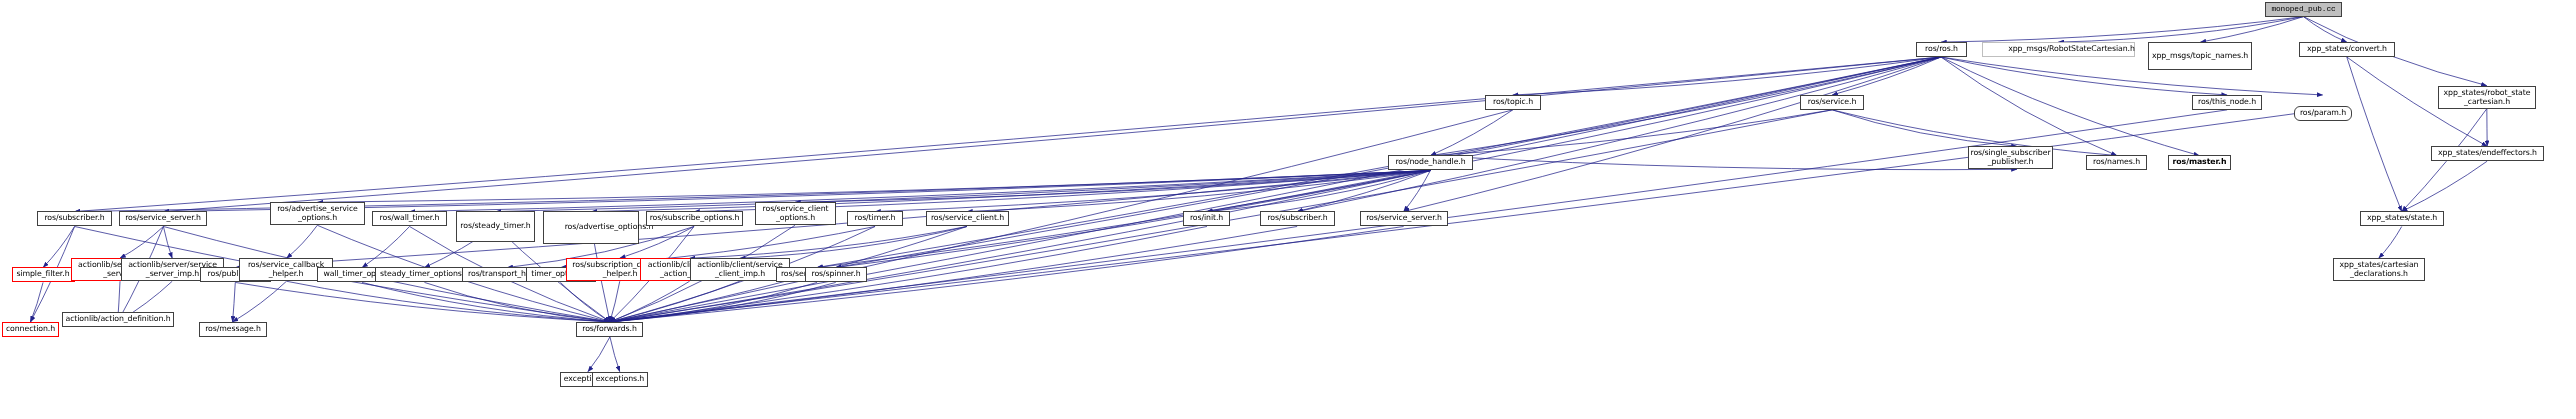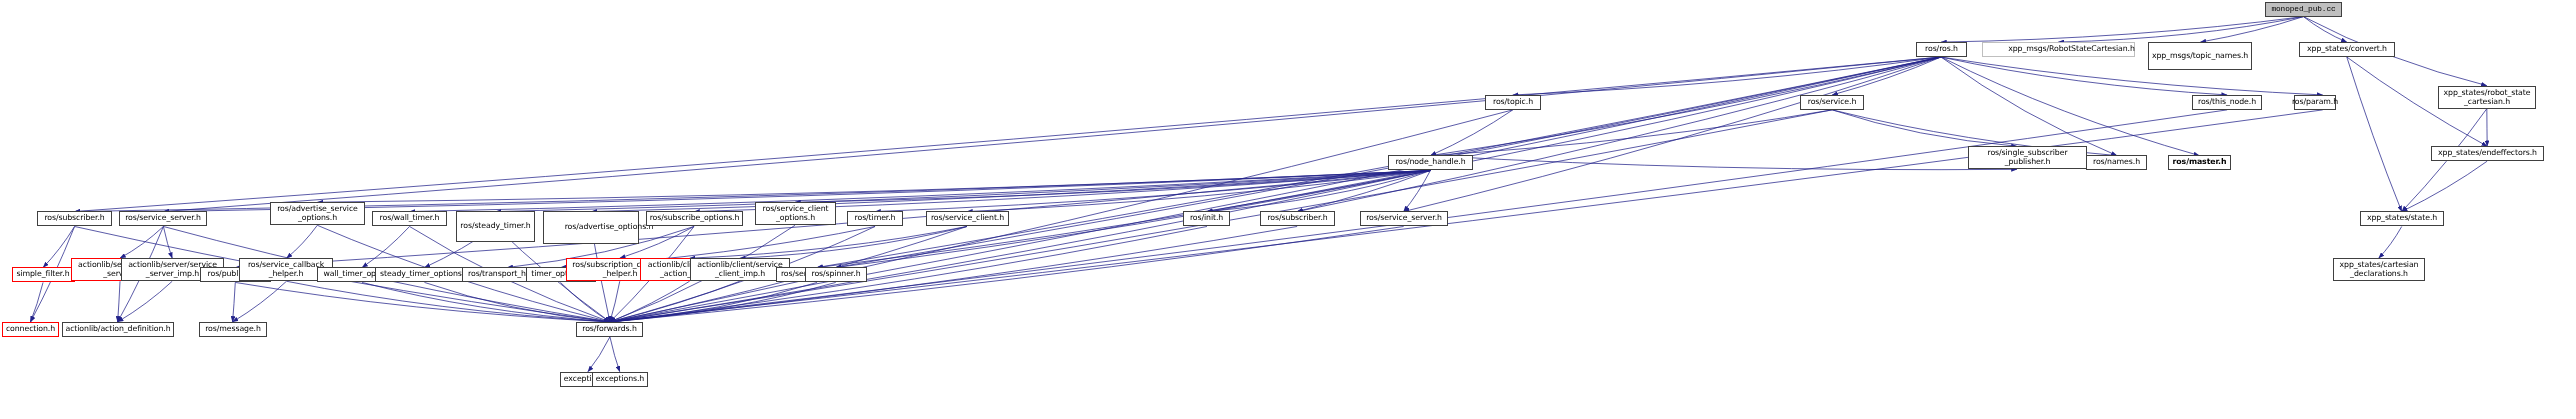--- a/index.html
+++ b/index.html
@@ -147,25 +147,25 @@
   </svg>
   <div id="node-layer">
       <div class="node root" style="left: 2265px; top: 1.6px; width: 77px; height: 15px; font-family: Liberation Mono, monospace;">monoped_pub.cc</div>
       <div class="node" style="left: 1916px; top: 42px; width: 51px; height: 15px;">ros/ros.h</div>
       <div class="node soft" style="left: 1982px; top: 42px; width: 153px; height: 15px; padding-left: 26px;">xpp_msgs/RobotStateCartesian.h</div>
       <div class="node" style="left: 2148px; top: 42px; width: 104px; height: 28px;">xpp_msgs/topic_names.h</div>
       <div class="node" style="left: 2299px; top: 42px; width: 96px; height: 15px;">xpp_states/convert.h</div>
       <div class="node" style="left: 1485px; top: 95px; width: 56px; height: 15px;">ros/topic.h</div>
       <div class="node" style="left: 1800px; top: 95px; width: 64px; height: 15px;">ros/service.h</div>
       <div class="node" style="left: 2192px; top: 95px; width: 70px; height: 15px;">ros/this_node.h</div>
-      <div class="node" style="left: 2294px; top: 95px; width: 42px; height: 15px;">ros/param.h</div>
+      <div class="node" style="left: 2294px; top: 106px; width: 58px; height: 15px; border-radius: 6px;">ros/param.h</div>
       <div class="node" style="left: 2438px; top: 86px; width: 98px; height: 23px;">xpp_states/robot_state
 _cartesian.h</div>
       <div class="node" style="left: 1388px; top: 155px; width: 85px; height: 15px;">ros/node_handle.h</div>
-      <div class="node" style="left: 1968px; top: 146px; width: 119px; height: 23px;">ros/single_subscriber
+      <div class="node" style="left: 1968px; top: 146px; width: 85px; height: 23px;">ros/single_subscriber
 _publisher.h</div>
       <div class="node" style="left: 2086px; top: 155px; width: 61px; height: 15px;">ros/names.h</div>
       <div class="node" style="left: 2168px; top: 155px; width: 63px; height: 15px; font-weight: bold;">ros/master.h</div>
       <div class="node" style="left: 2431px; top: 146px; width: 113px; height: 15px;">xpp_states/endeffectors.h</div>
       <div class="node" style="left: 37px; top: 211px; width: 75px; height: 15px;">ros/subscriber.h</div>
       <div class="node" style="left: 119px; top: 211px; width: 88px; height: 15px;">ros/service_server.h</div>
       <div class="node" style="left: 270px; top: 202px; width: 95px; height: 23px;">ros/advertise_service
 _options.h</div>
       <div class="node" style="left: 372px; top: 211px; width: 75px; height: 15px;">ros/wall_timer.h</div>
       <div class="node" style="left: 456px; top: 211px; width: 79px; height: 31px;">ros/steady_timer.h</div>
@@ -195,20 +195,20 @@
 _helper.h</div>
       <div class="node red" style="left: 640px; top: 258px; width: 99px; height: 23px;">actionlib/client/simple
 _action_client.h</div>
       <div class="node" style="left: 690px; top: 258px; width: 100px; height: 23px;">actionlib/client/service
 _client_imp.h</div>
       <div class="node" style="left: 776px; top: 267px; width: 83px; height: 15px;">ros/service_client.h</div>
       <div class="node" style="left: 805px; top: 267px; width: 62px; height: 15px;">ros/spinner.h</div>
       <div class="node" style="left: 2333px; top: 258px; width: 92px; height: 23px;">xpp_states/cartesian
 _declarations.h</div>
       <div class="node red" style="left: 2px; top: 322px; width: 57px; height: 15px;">connection.h</div>
-      <div class="node" style="left: 62px; top: 322px; width: 112px; height: 15px;">actionlib/action_definition.h</div>
+      <div class="node" style="left: 62px; top: 312px; width: 112px; height: 15px;">actionlib/action_definition.h</div>
       <div class="node" style="left: 199px; top: 322px; width: 68px; height: 15px;">ros/message.h</div>
       <div class="node" style="left: 576px; top: 322px; width: 67px; height: 15px;">ros/forwards.h</div>
       <div class="node" style="left: 560px; top: 372px; width: 56px; height: 15px;">exceptions.h</div>
       <div class="node" style="left: 592px; top: 372px; width: 56px; height: 15px;">exceptions.h</div>
     </div>
 </div>
 
 
 </body></html>

